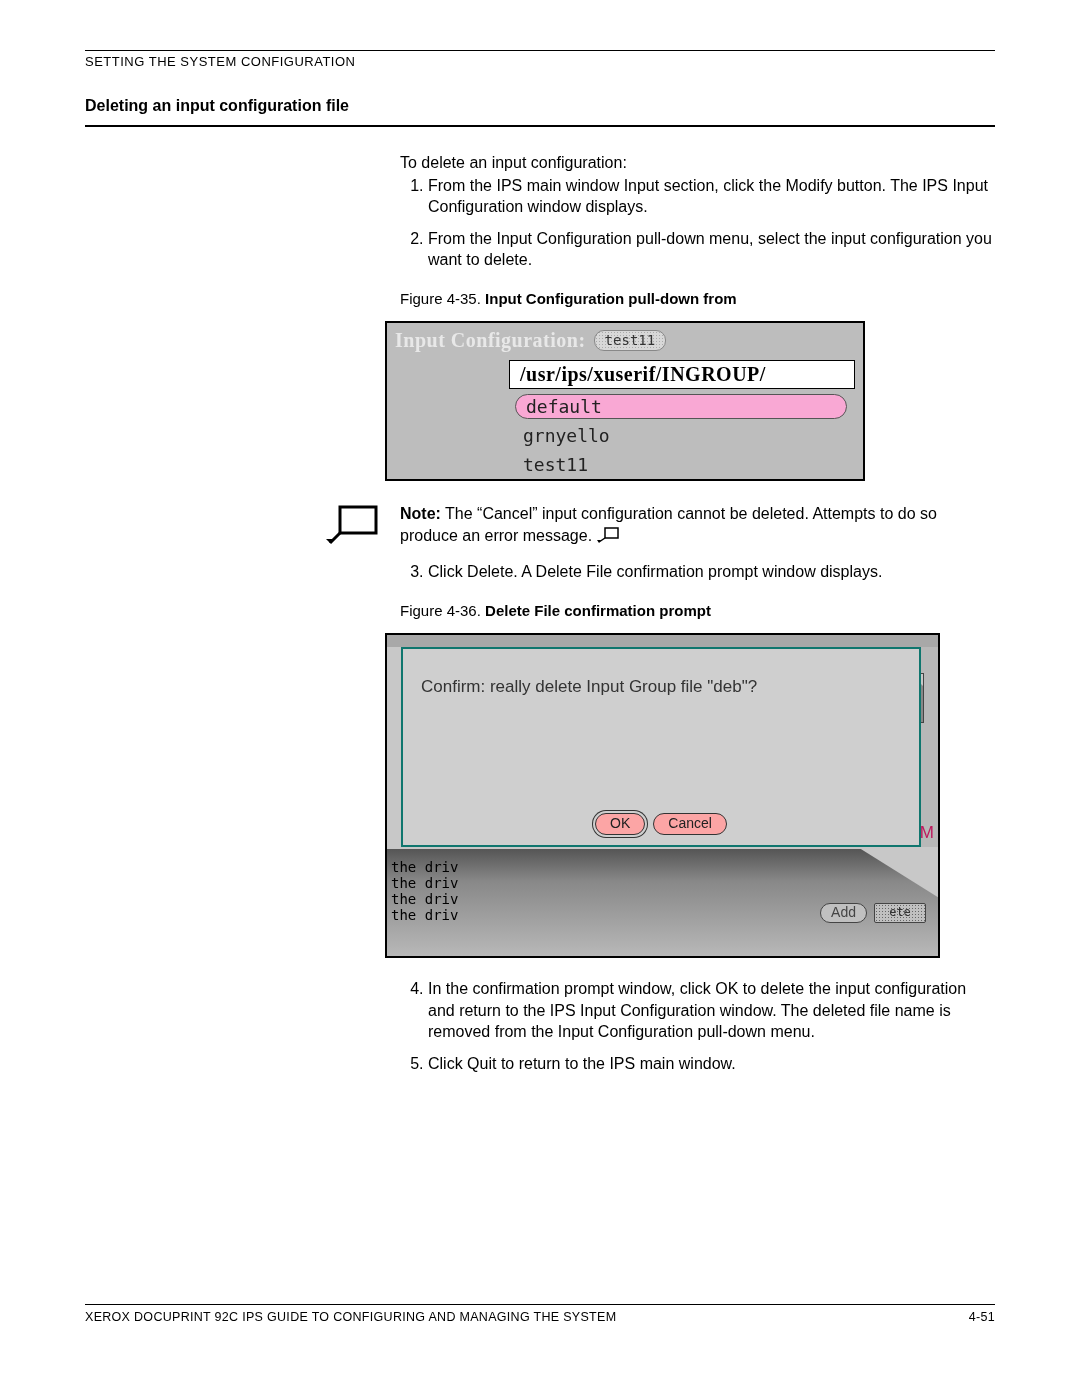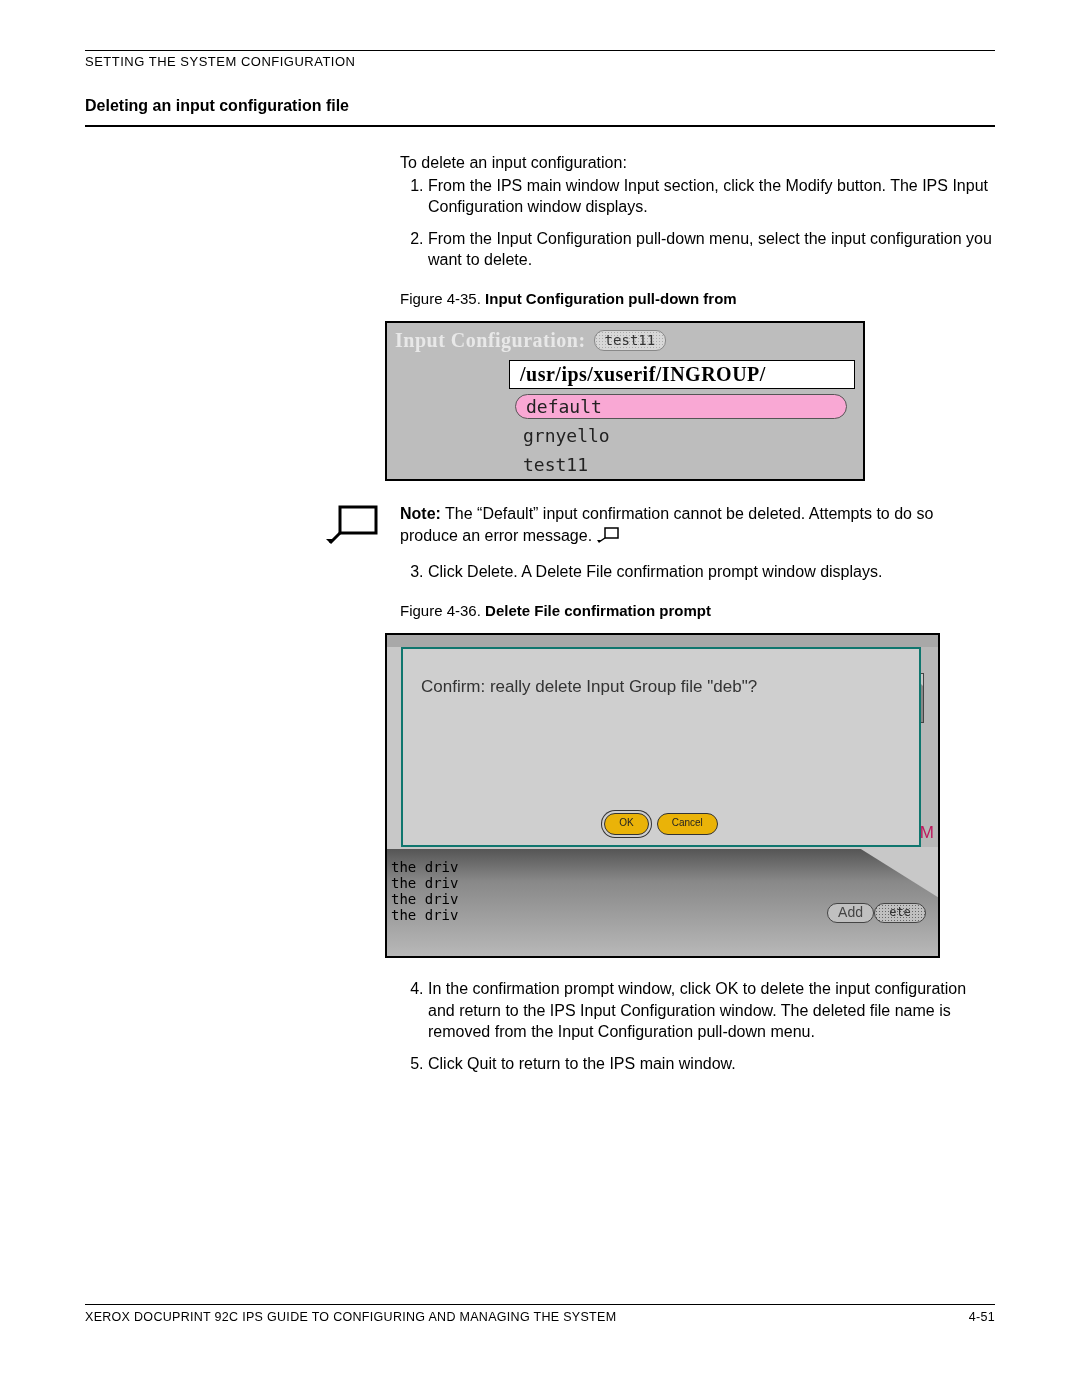--- a/index.html
+++ b/index.html
@@ -173,27 +173,27 @@
     position: absolute;
     bottom: 10px;
     left: 0;
     right: 0;
     display: flex;
     justify-content: center;
     gap: 8px;
   }
   .oval-btn {
     font-family: "Lucida Sans", sans-serif;
-    font-size: 10px;
+    font-size: 14px;
     border: 1px solid #333;
     border-radius: 11px;
     padding: 0 14px;
     height: 20px;
     line-height: 18px;
-    background: #eab308;
+    background: #fca5a5;
     color: #222;
   }
   .oval-btn.default {
     box-shadow: 0 0 0 2px #cfcfcf, 0 0 0 3px #333;
   }
   .fig2-rightstrip {
     position: absolute;
     right: 0;
     top: 12px;
     width: 75px;
@@ -247,40 +247,40 @@
     position: absolute;
     left: 4px;
     top: 224px;
     font-family: monospace;
     font-size: 14px;
     color: #000;
     line-height: 1.15;
   }
   .fig2-add {
     position: absolute;
-    right: 64px;
+    right: 71px;
     top: 268px;
     font-family: "Lucida Sans", sans-serif;
     font-size: 14px;
     border: 1px solid #444;
     border-radius: 10px;
     padding: 0 10px;
     background: #c0c0c0;
     color: #444;
     height: 18px;
     line-height: 16px;
   }
   .fig2-del {
     position: absolute;
     right: 12px;
     top: 268px;
     width: 50px;
     height: 18px;
     border: 1px solid #444;
-    border-radius: 10px;
+    border-radius: 2px;
     background-image: radial-gradient(#666 0.6px, transparent 0.6px);
     background-size: 3px 3px;
     background-color: #c0c0c0;
     font-family: monospace;
     font-size: 12px;
     text-align: center;
     line-height: 16px;
     color: #333;
   }
   
@@ -332,21 +332,21 @@
 
   <div class="note-row">
     <div class="note-icon-cell">
       <svg width="56" height="48">
         <rect x="16" y="4" width="36" height="26" fill="none" stroke="#000" stroke-width="3"></rect>
         <path d="M16 30 L6 40 L16 30" fill="none" stroke="#000" stroke-width="3"></path>
         <path d="M2 36 L10 36 L6 40 Z" fill="#000"></path>
       </svg>
     </div>
     <div class="note-text">
-      <span class="note-label">Note:</span><span>  The “Default” input confirmation cannot be deleted. Attempts to do so produce an error message.  </span>
+      <span class="note-label">Note:</span><span>  The “Cancel” input configuration cannot be deleted. Attempts to do so produce an error message.  </span>
       <svg class="end-marker" width="22" height="16">
         <rect x="8" y="1" width="13" height="10" fill="none" stroke="#000" stroke-width="1.5"></rect>
         <path d="M8 11 L2 15" stroke="#000" stroke-width="1.5"></path>
         <path d="M0 13 L4 13 L2 16 Z" fill="#000"></path>
       </svg>
     </div>
   </div>
 
   <div class="content-col" style="margin-top:10px;">
     <ol class="steps" start="3">

